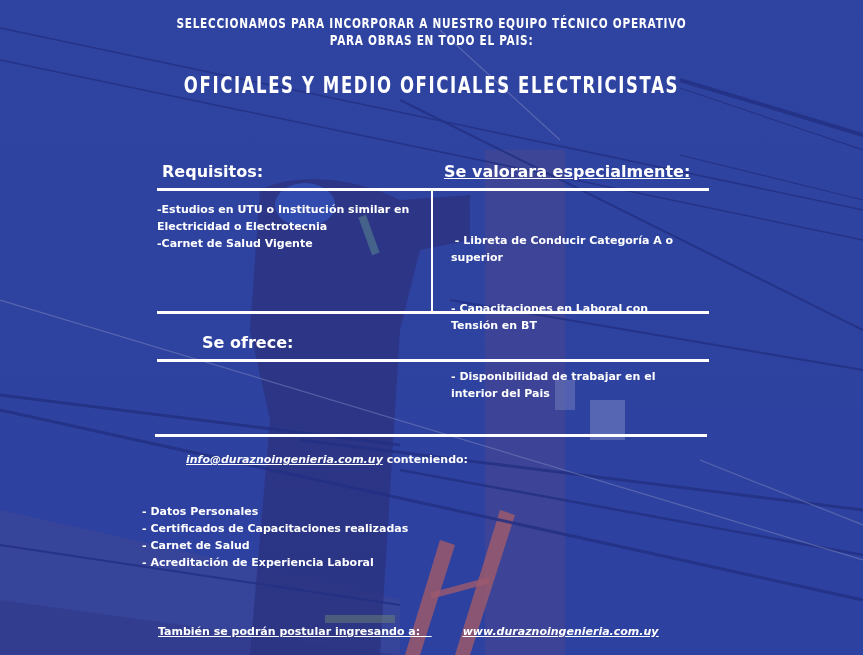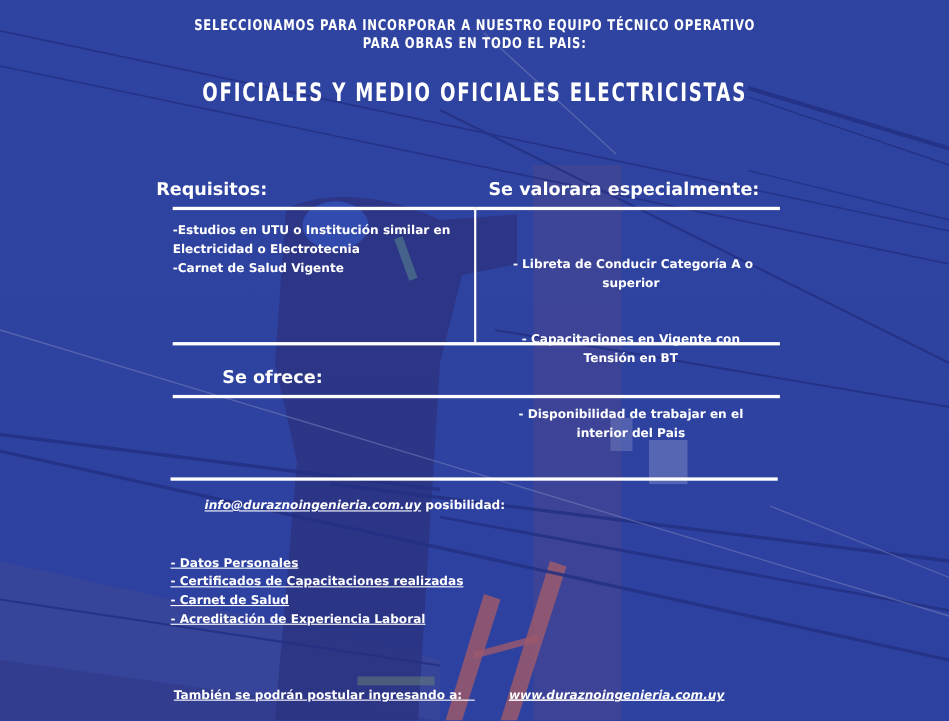--- a/index.html
+++ b/index.html
@@ -86,49 +86,49 @@
 </svg>
 
 <div class="layer">
 
   <div class="top-title">
     <div>SELECCIONAMOS PARA INCORPORAR A NUESTRO EQUIPO TÉCNICO OPERATIVO</div>
     <div>PARA OBRAS EN TODO EL PAIS:</div>
   </div>
   <div class="main-title">OFICIALES Y MEDIO OFICIALES ELECTRICISTAS</div>
 
-  <div class="abs sec-title" style="left:142px; top:162px;">Requisitos:</div>
+  <div class="abs sec-title" style="left:162px; top:162px;">Requisitos:</div>
   <div class="hline" style="left:157px; top:188px; width:275px;"></div>
   <ul class="abs plain body-text" style="left:157px; top:201px; width:275px;">
     <li>-Estudios en UTU o Institución similar en Electricidad o Electrotecnia</li>
     <li>-Carnet de Salud Vigente</li>
   </ul>
 
   <div class="vline" style="left:431px; top:190px; height:123px;"></div>
 
-  <div class="abs sec-title" style="left:444px; top:162px;">Se valorara especialmente:</div>
+  <div class="abs sec-title" style="left:444px; top:162px;text-decoration:underline;">Se valorara especialmente:</div>
   <div class="hline" style="left:432px; top:188px; width:277px;"></div>
-  <ul class="abs plain body-text" style="left:451px; top:198px; width:245px; white-space: pre-wrap; text-align: center;">
+  <ul class="abs plain body-text" style="left:451px; top:198px; width:245px; white-space: pre-wrap;">
     <li> - Libreta de Conducir Categoría A o superior</li>
-    <li>- Capacitaciones en Vigente con Tensión en BT</li>
+    <li>- Capacitaciones en Laboral con Tensión en BT</li>
     <li>- Disponibilidad de trabajar en el interior del Pais</li>
   </ul>
   <div class="hline" style="left:157px; top:311px; width:552px;"></div>
 
   <div class="abs sec-title" style="left:157px; top:333px;margin-left:45px;">Se ofrece:</div>
   <div class="hline" style="left:157px; top:359px; width:552px;"></div>
   <div class="hline" style="left:155px; top:434px; width:552px;"></div>
 
   <div class="abs body-text" style="left:155px; top:451px; width:460px;">
     <div>
-      <span class="link">info@duraznoingenieria.com.uy</span><span> posibilidad:</span>
+      <span class="link">info@duraznoingenieria.com.uy</span><span> conteniendo:</span>
     </div>
   </div>
 
-  <ul class="abs plain body-text" style="left:155px; top:503px; width:320px;text-decoration:underline;">
+  <ul class="abs plain body-text" style="left:142px; top:503px; width:320px;">
     <li>- Datos Personales</li>
     <li>- Certificados de Capacitaciones realizadas</li>
     <li>- Carnet de Salud</li>
     <li>- Acreditación de Experiencia Laboral</li>
   </ul>
 
   <div class="abs body-text" style="left:158px; top:623px; width:520px; white-space: pre; text-decoration: underline;"><span>También se podrán postular ingresando a:</span>   <span class="link">www.duraznoingenieria.com.uy</span></div>
 
 </div>
 

